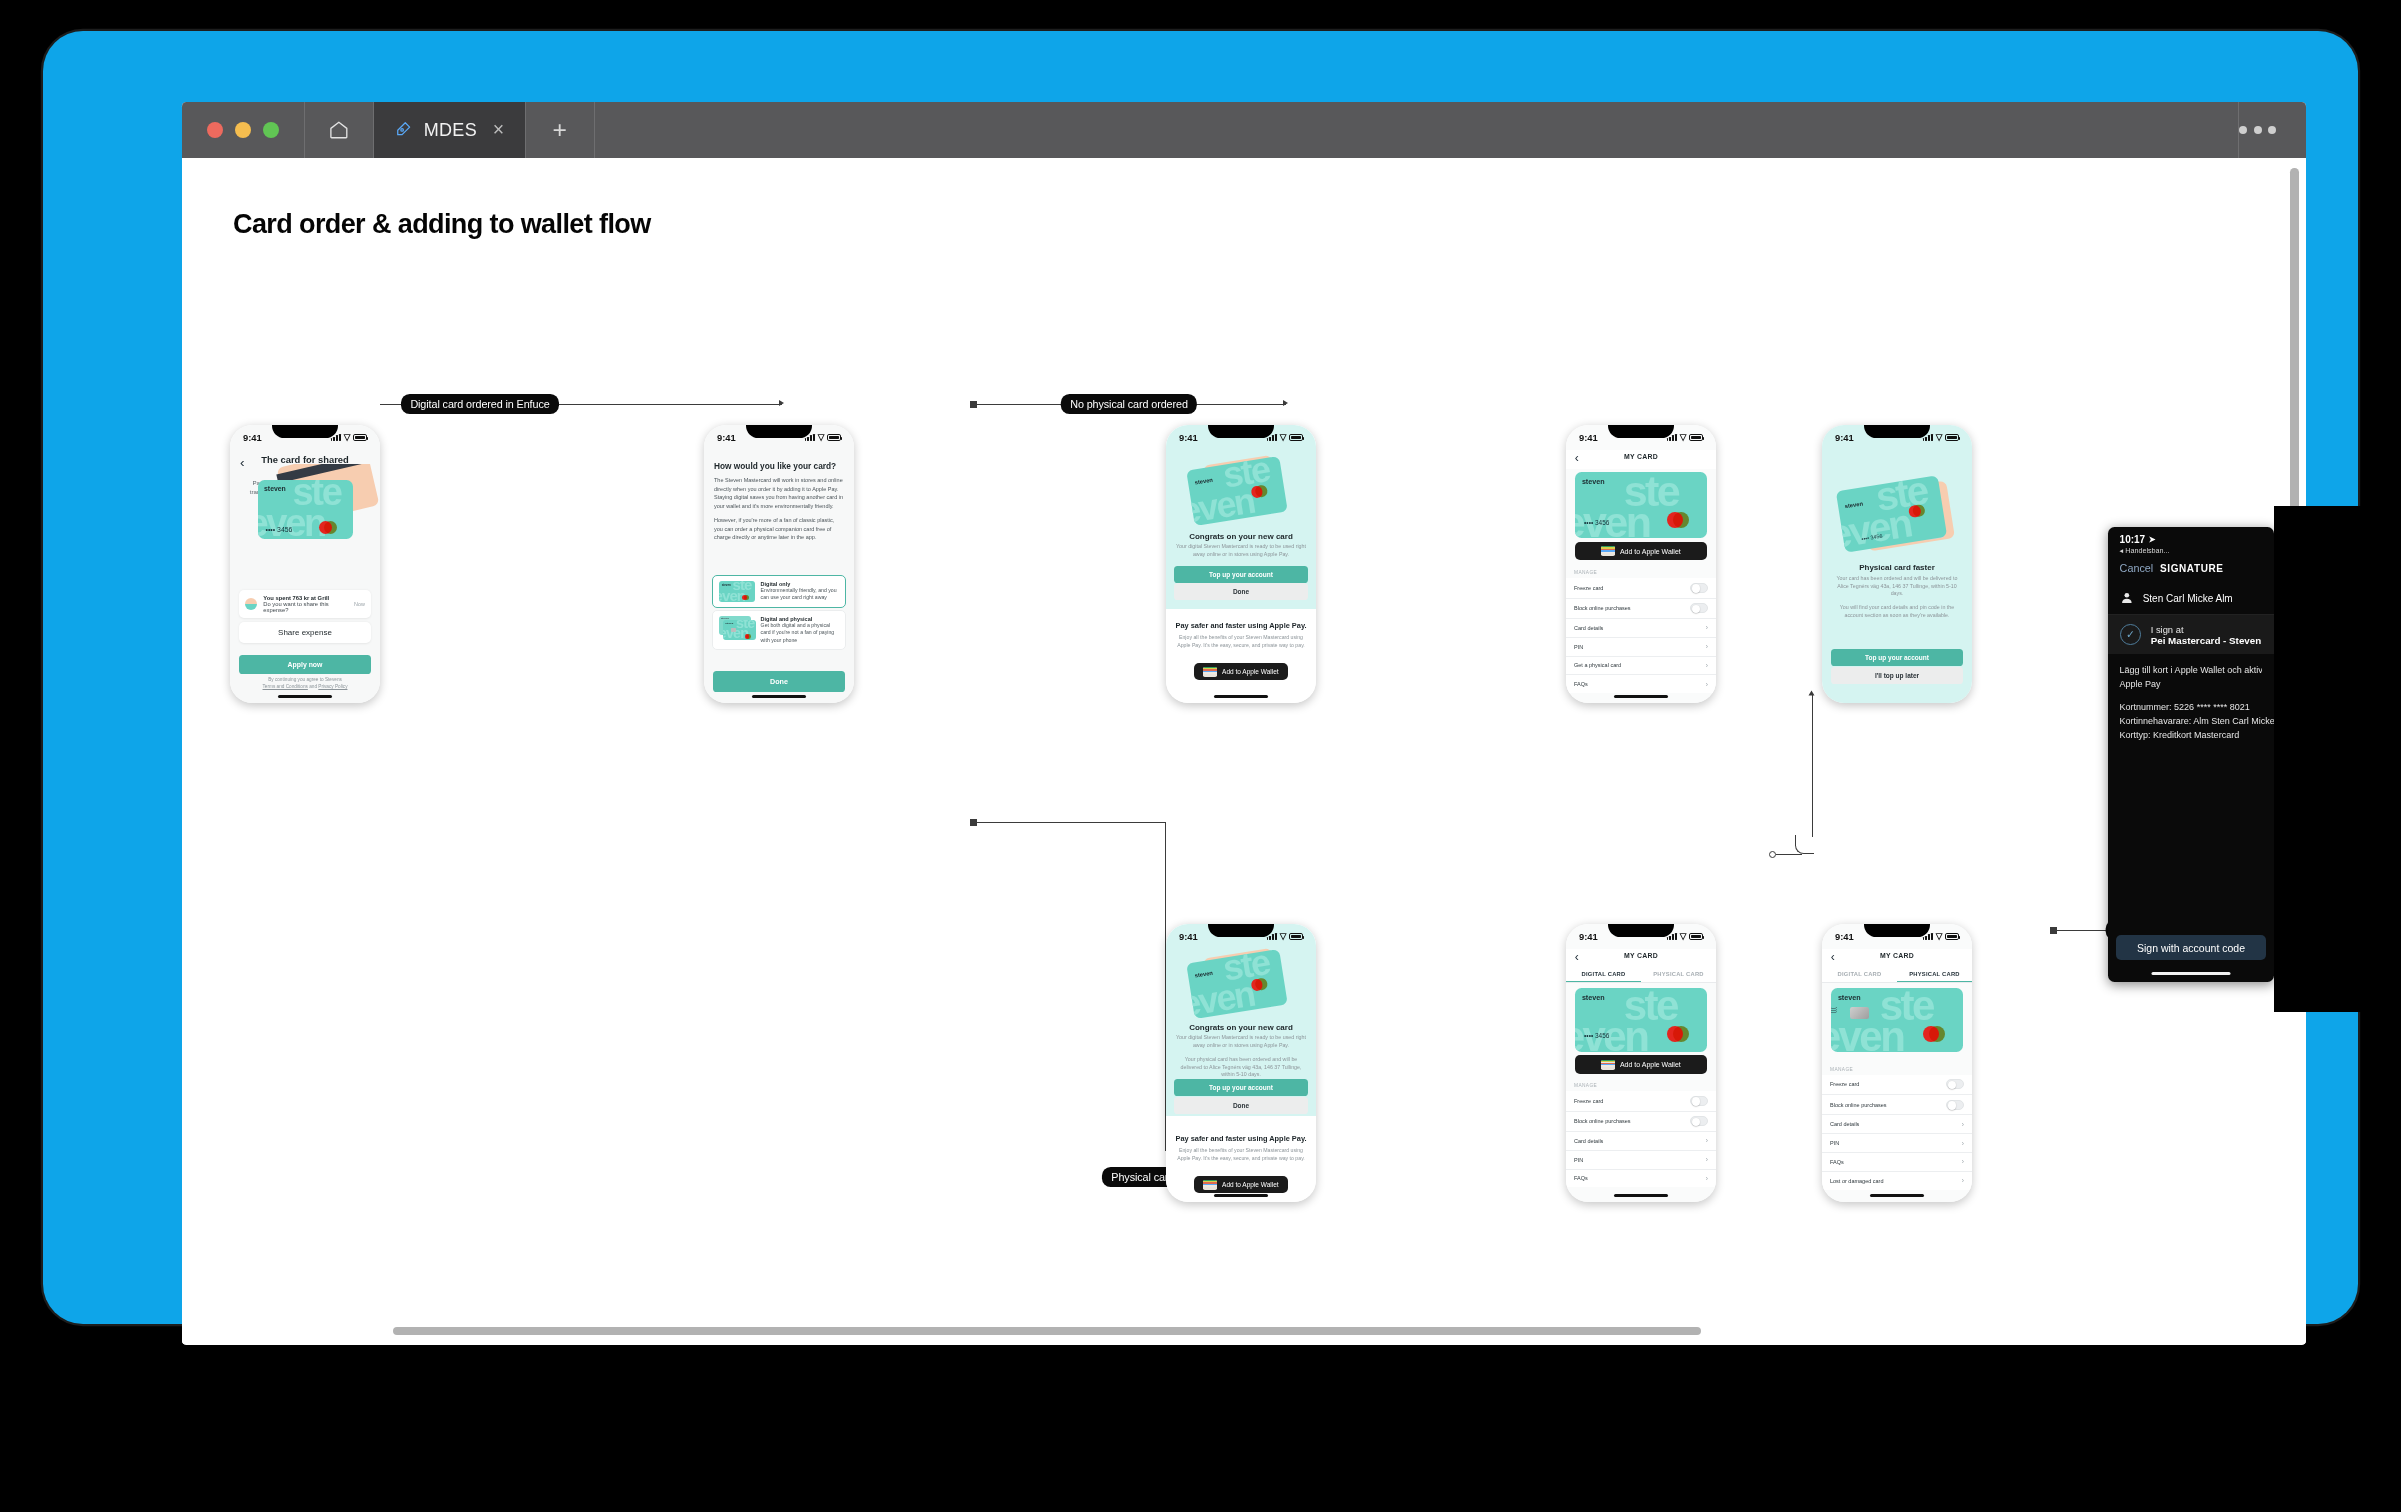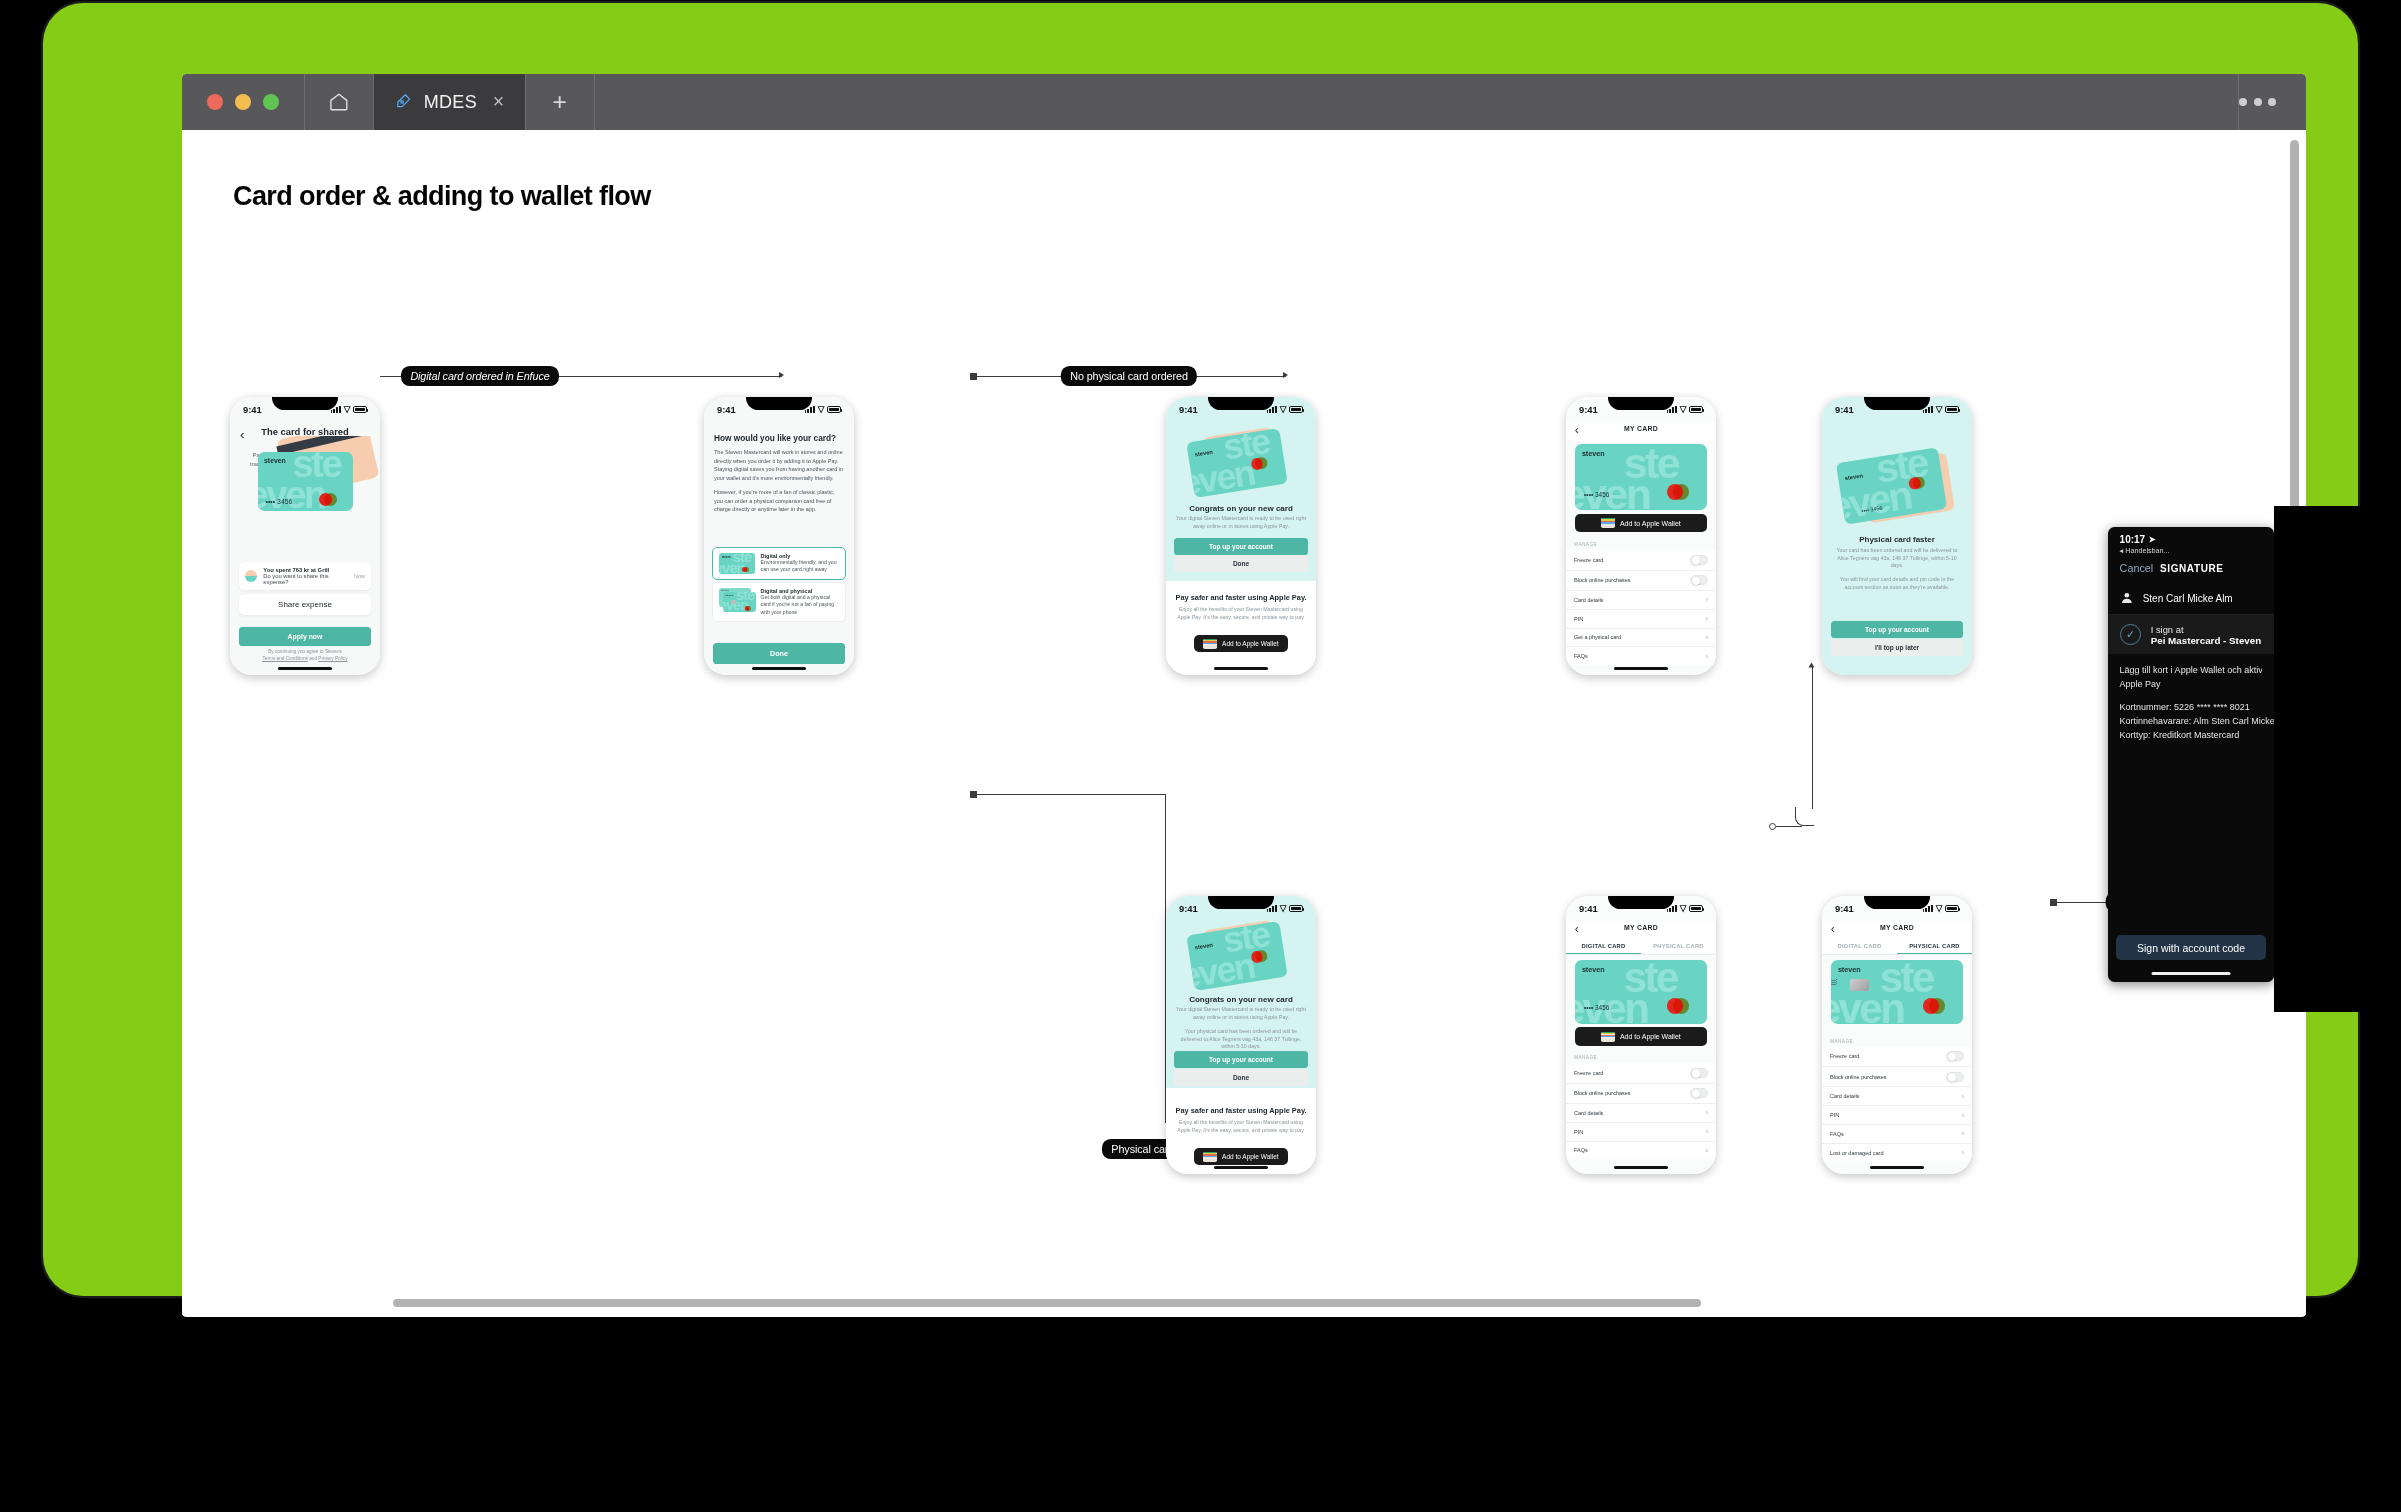--- a/index.html
+++ b/index.html
@@ -2,22 +2,22 @@
 <html style="font-size:11.6px"><head>
 <meta charset="utf-8">
 <style>
   * { box-sizing: border-box; margin:0; padding:0; }
   html,body { width:2401px; height:1513px; background:#000; overflow:hidden;
     font-family:"Liberation Sans", sans-serif; }
 
   
   #stage { position:relative; width:2401px; height:1513px; background:#000; }
   #bezel {
-    position:absolute; left:43px; top:3px; width:2315px; height:1293px;
-    background:#84cc16; border-radius:40px;
+    position:absolute; left:43px; top:31px; width:2315px; height:1293px;
+    background:#0ea5e9; border-radius:40px;
     box-shadow:0 0 0 2.2px #1d1d1d, 0 29px 65px rgba(0,0,0,.9);
   }
   #screen {
     position:absolute; left:139px; top:71px; width:2124px; height:1243px;
     background:#fff; border-radius:4.3px; overflow:hidden;
   }
 
   
   #titlebar { position:relative; height:56px; background:#58585a; display:flex; align-items:stretch; }
   .tb-sep { width:0.7px; background:#6e6e70; align-self:stretch; }
@@ -184,21 +184,21 @@
       </div>
 
       <div id="canvas">
 
         <div id="page-title">Card order &amp; adding to wallet flow</div>
         <div id="vscroll"></div>
         <div id="hscroll"></div>
 
         <div class="edge h" style="left:198px; top:246px; width:402px;"></div>
         <div class="arrow" style="left:597px; top:242px;"></div>
-        <div class="edgelabel" style="left:298px; top:246px;font-style:italic;">Digital card ordered in Enfuce</div>
+        <div class="edgelabel" style="left:298px; top:246px;">Digital card ordered in Enfuce</div>
 
         <div class="capdot" style="left:788px; top:243px;"></div>
         <div class="edge h" style="left:792px; top:246px; width:312px;"></div>
         <div class="arrow" style="left:1101px; top:242px;"></div>
         <div class="edgelabel" style="left:947px; top:246px;">No physical card ordered</div>
 
         <div class="capdot" style="left:788px; top:661px;"></div>
         <div class="edge h" style="left:792px; top:664px; width:192px;"></div>
         <div class="edge v" style="left:983px; top:664px; height:329px;"></div>
         <div class="edge h" style="left:983px; top:992px; width:121px;"></div>

